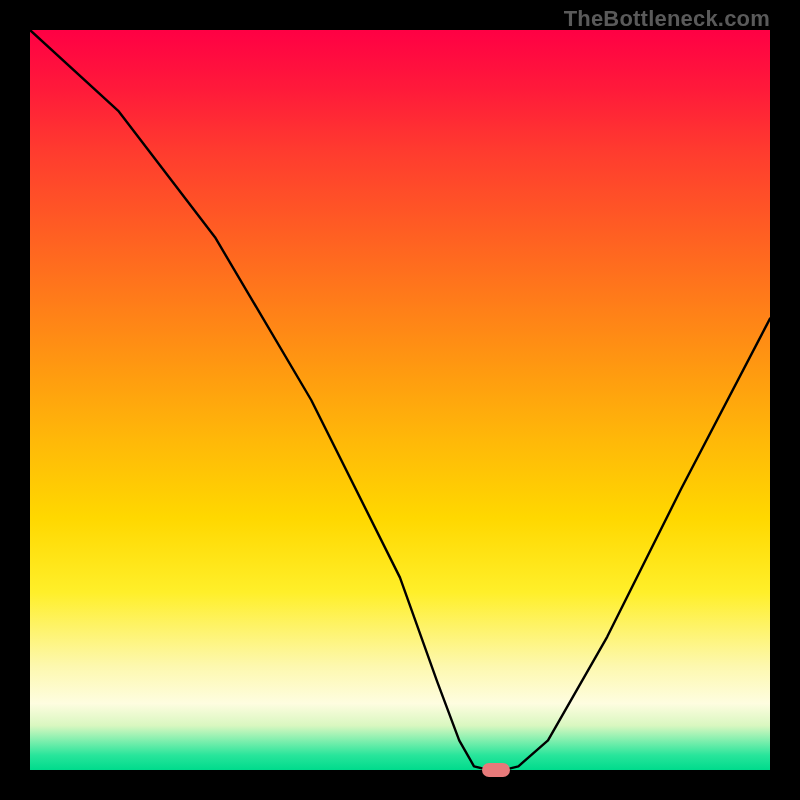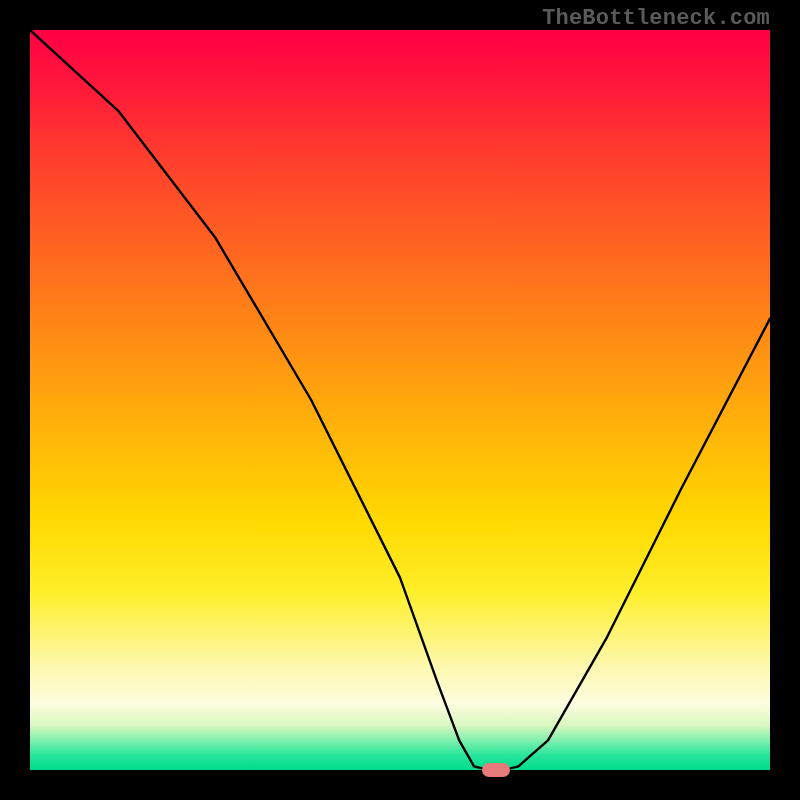--- a/index.html
+++ b/index.html
@@ -52,21 +52,21 @@
     width: 28px;
     height: 14px;
     border-radius: 7px;
     background: #e77a7a;
     transform: translate(-50%, -50%);
   }
   .attribution {
     position: absolute;
     top: 6px;
     right: 30px;
-    font-family: Liberation Mono, monospace;
+    font-family: Liberation Sans, sans-serif;
     font-size: 22px;
     font-weight: bold;
     color: #5a5a5a;
     letter-spacing: 0.2px;
   }
 </style>
 </head>
 <body>
 
 <div class="frame">

